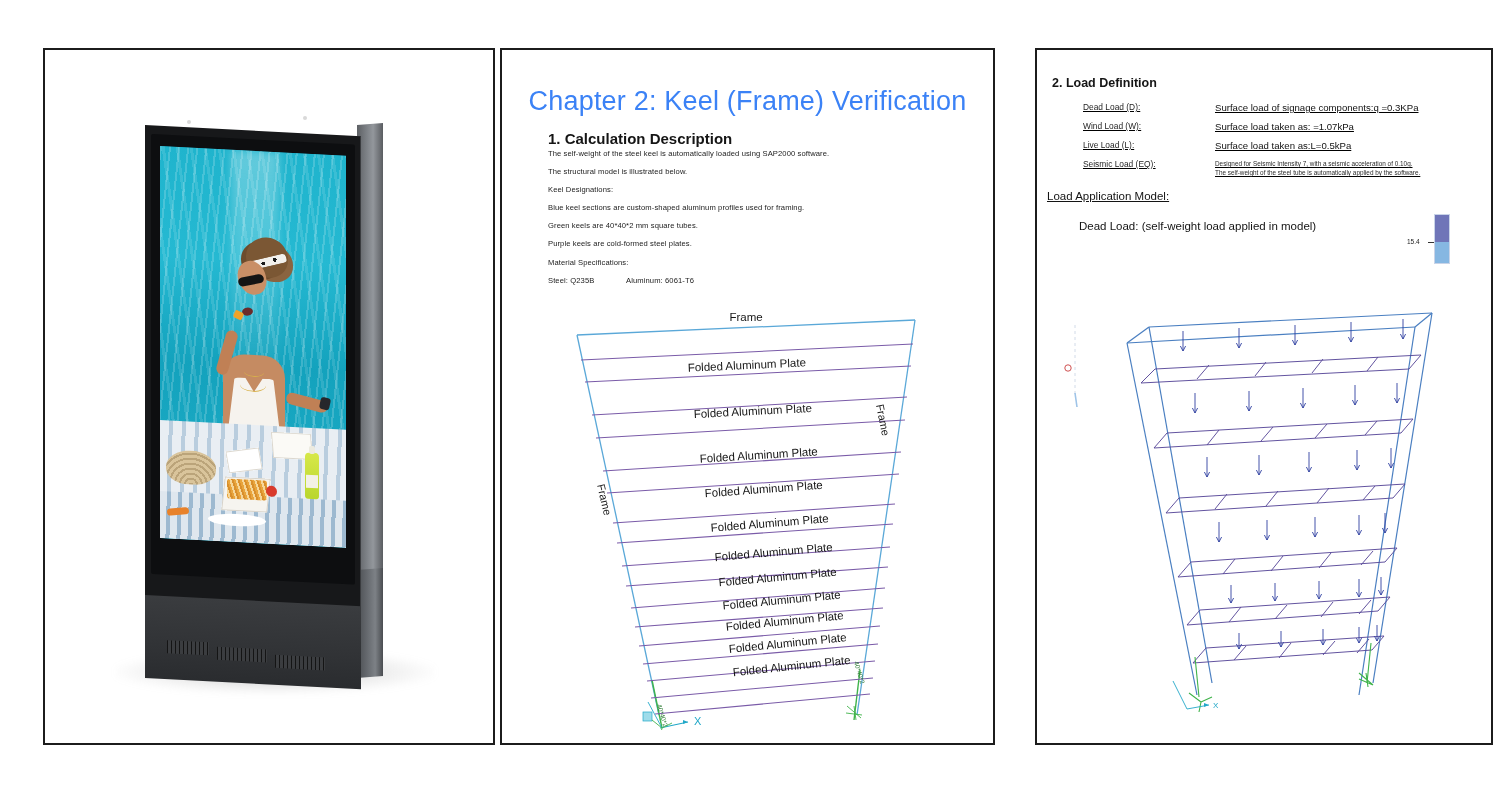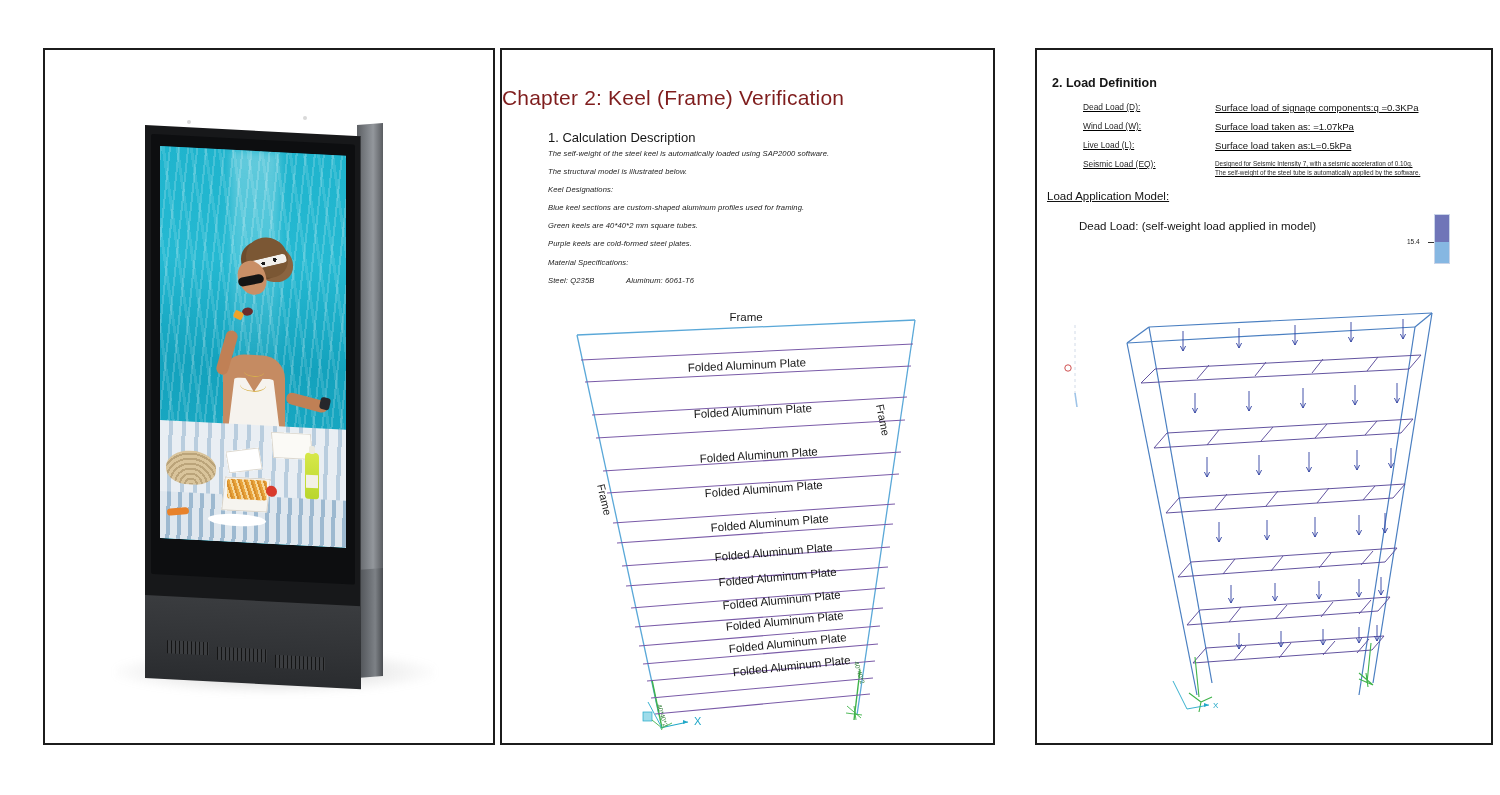--- a/index.html
+++ b/index.html
@@ -120,25 +120,25 @@
   .vent {
     position:absolute; height: 13px;
     background: repeating-linear-gradient(90deg, #111 0 1.5px, #3c3e41 1.5px 4px);
     opacity: .9;
   }
   .kiosk-top-bolt { position:absolute; width:4px; height:4px; background:#d9d9d9; border-radius:50%; }
 
   
   .chapter-title {
     position:absolute; left:0; top:36px; width:100%;
-    text-align:left; font-size:21px; color:#7f1d1d; letter-spacing:.2px;
-  }
-  .sec-head { position:absolute; left:46px; top:80px; font-size:13px; font-weight:normal; color:#151515; }
+    text-align:center; font-size:27px; color:#3b82f6; letter-spacing:.2px;
+  }
+  .sec-head { position:absolute; left:46px; top:80px; font-size:15px; font-weight:bold; color:#151515; }
   .body-lines { position:absolute; left:46px; top:100px; width:420px; }
-  .body-lines p { font-size:7.6px; color:#1b1b1b; line-height:1; margin-bottom:10.5px; letter-spacing:.1px;font-style:italic; }
+  .body-lines p { font-size:7.6px; color:#1b1b1b; line-height:1; margin-bottom:10.5px; letter-spacing:.1px; }
   .mat-row { display:flex; }
   .mat-row span:first-child { width:78px; }
 
   
   .frame-svg { position:absolute; left:0; top:200px; width:495px; height:480px; }
 
   
   .load-head { position:absolute; left:15px; top:26px; font-size:12.5px; font-weight:bold; color:#151515; }
   .load-table { position:absolute; left:46px; top:52px; width:400px; }
   .load-row { display:flex; margin-bottom:7px; align-items:flex-start;text-decoration:underline; }

